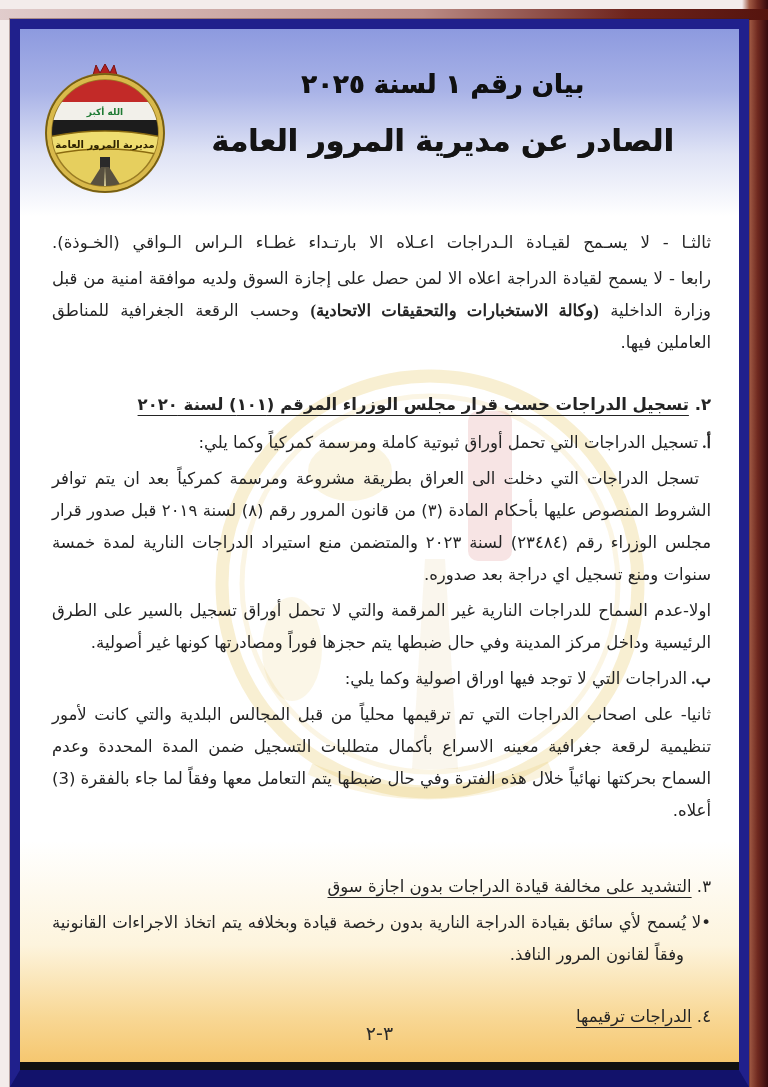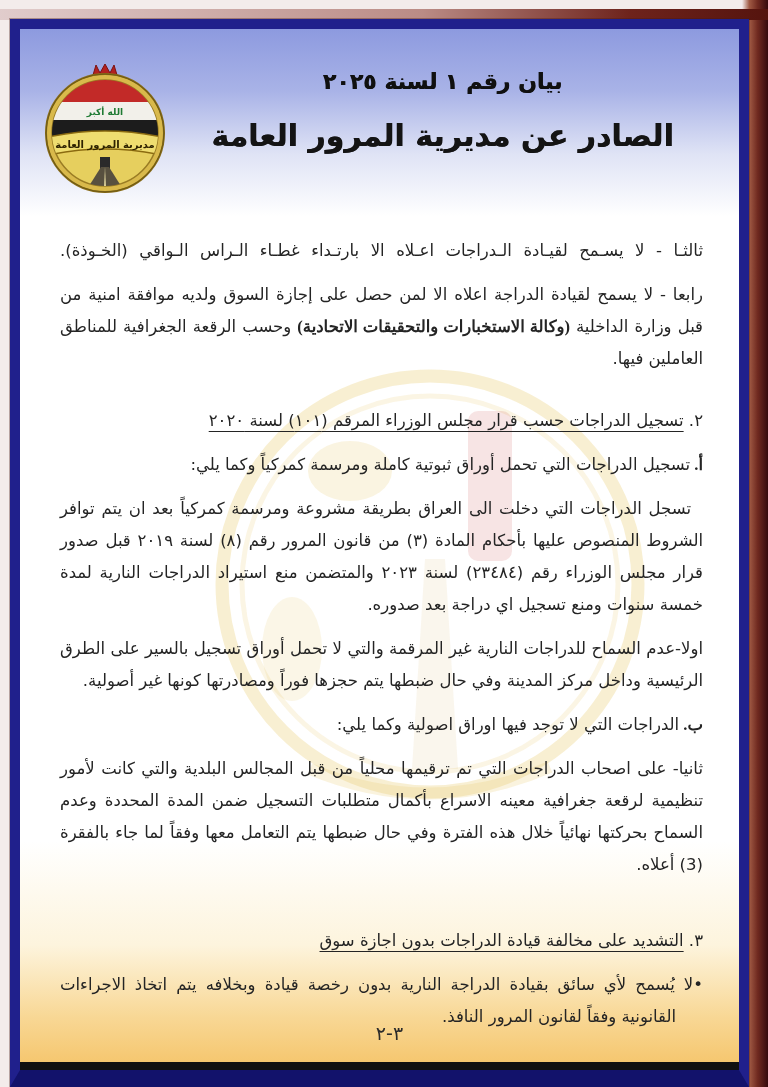--- a/index.html
+++ b/index.html
@@ -21,39 +21,39 @@
   .page{position:absolute;inset:0;overflow:hidden;
     background:linear-gradient(to bottom,
       #8d9adf 0%, #a9b3e7 6%, #dfe3f5 12%, #ffffff 18%,
       #ffffff 78%, #fdf4dd 88%, #f8d794 95%, #f5c469 100%);}
   .black-strip{position:absolute;bottom:0;left:0;width:100%;height:8px;background:#111;}
   
   .watermark{position:absolute;left:180px;top:320px;width:470px;height:480px;pointer-events:none;}
   
   .logo{position:absolute;left:22px;top:32px;width:126px;height:134px;}
   .titles{position:absolute;left:150px;right:24px;top:40px;text-align:center;direction:rtl;}
-  .title1{font-size:22px;font-weight:bold;color:#101010;letter-spacing:0;text-shadow:.5px 0 0 #101010;}
+  .title1{font-size:26px;font-weight:bold;color:#101010;letter-spacing:0;text-shadow:.5px 0 0 #101010;}
   .title2{font-size:30px;font-weight:bold;color:#141414;margin-top:24px;text-shadow:.5px 0 0 #141414;}
   
   .content{position:absolute;top:194px;right:24px;left:28px;direction:rtl;
     color:#242424;font-size:16.5px;line-height:32px;text-align:justify;}
-  .content p{margin:12px;}
+  .content p{margin:4px;}
   .line-right{text-align:right;}
   .stretch{text-align:justify;text-align-last:justify;}
   .hang{padding-right:27px;text-indent:-27px;}
   .indent{text-indent:12px;}
   .b{font-weight:bold;font-family:Liberation Serif, serif;}
-  .heading{font-weight:normal;text-align:right;}
+  .heading{font-weight:bold;text-align:right;}
   .heading-plain{text-align:right;}
   .u{text-decoration:underline;text-underline-offset:5px;}
   .gap-md{margin-top:30px !important;}
   .gap-lg{margin-top:44px !important;}
   .gap-sm{margin-top:6px !important;}
   .page-number{position:absolute;bottom:26px;left:0;width:100%;text-align:center;
-    font-size:19px;color:#2a2a2a;direction:rtl;padding-left:10px;}
+    font-size:19px;color:#2a2a2a;direction:rtl;}
 </style>
 </head>
 <body>
 
 <div class="scan">
   <div class="edge-right"></div>
   <div class="edge-top"></div>
 
   <div class="frame">
     <div class="page">

